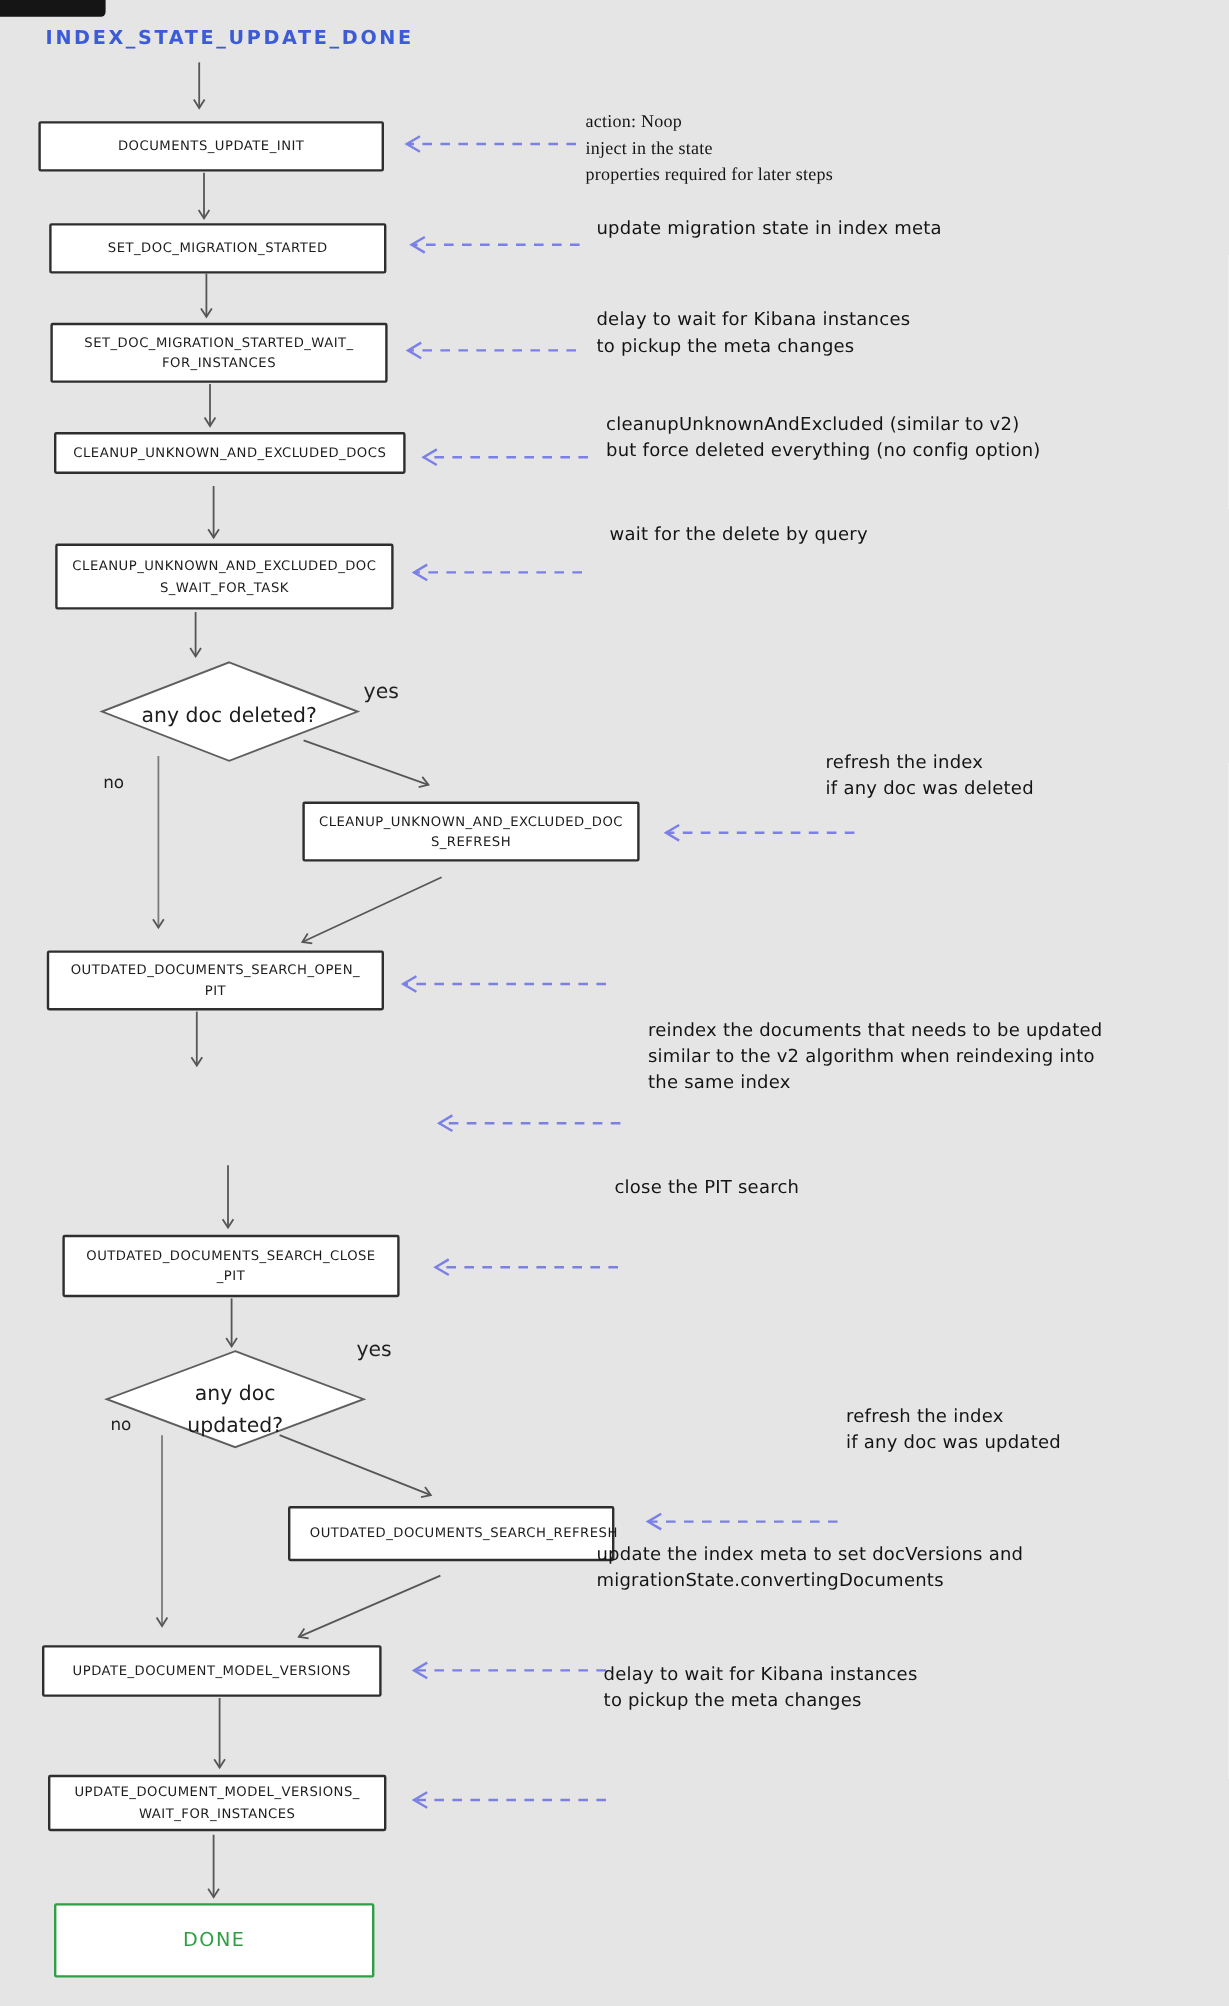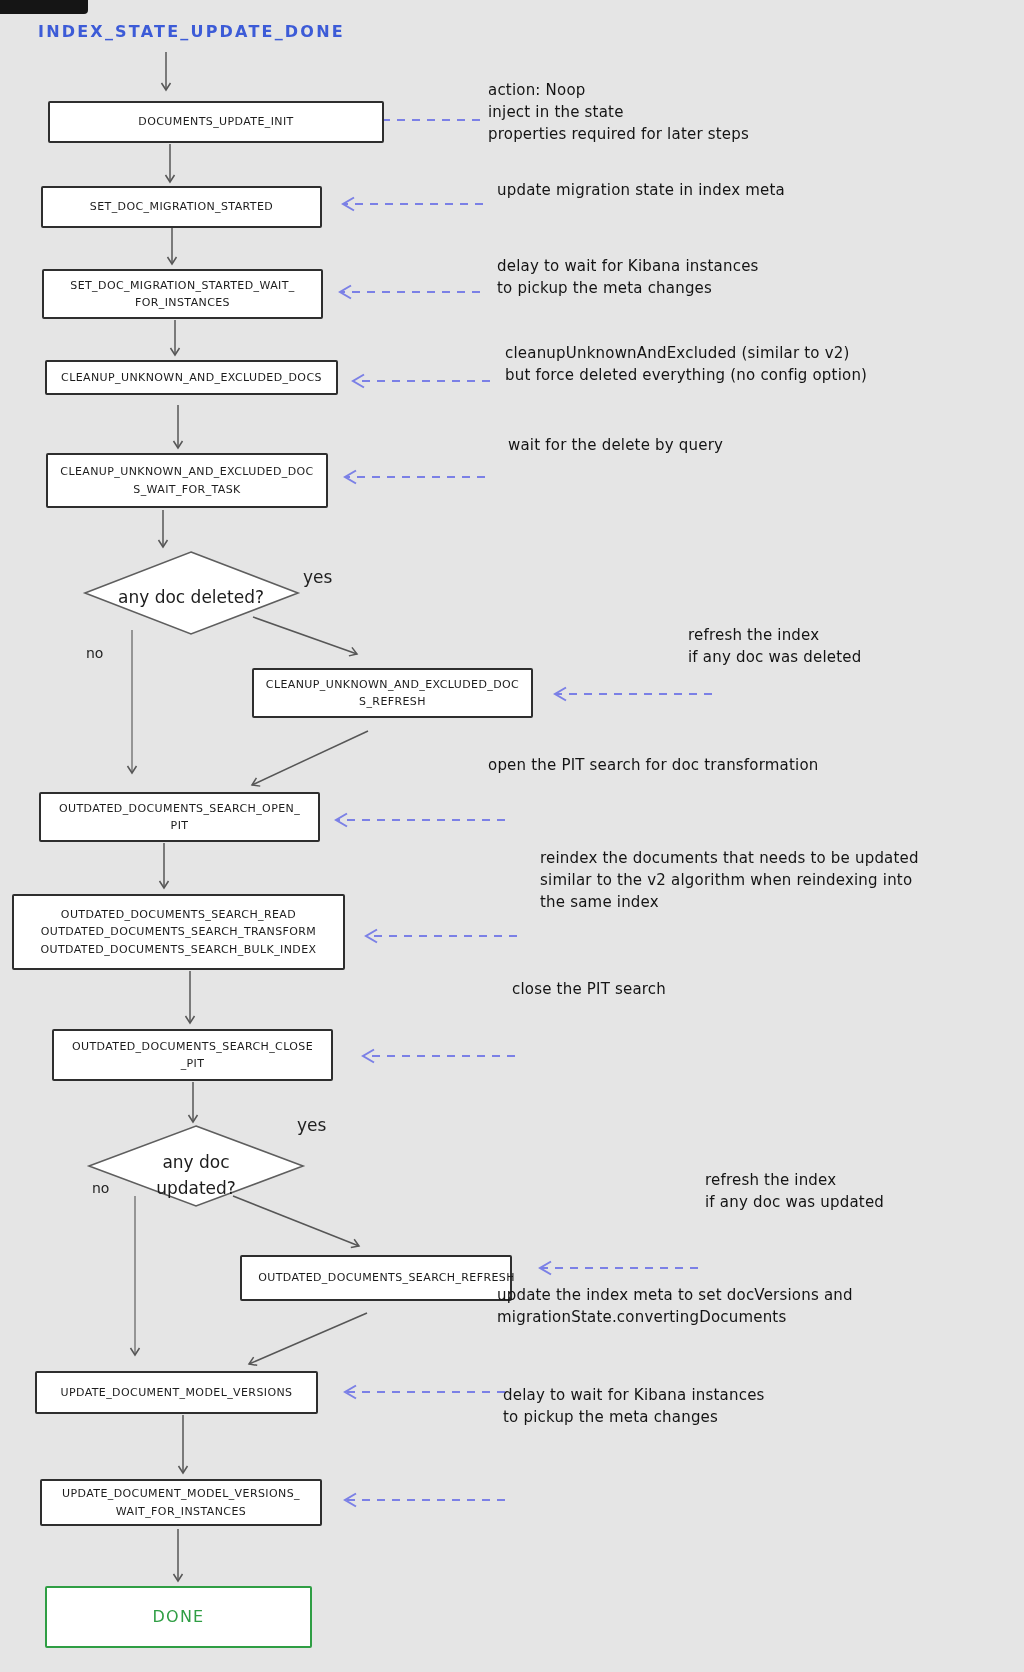--- a/index.html
+++ b/index.html
@@ -88,41 +88,38 @@
       <line x1="698" y1="1268" x2="540" y2="1268" marker-end="url(#ah-purple)"></line>
       <line x1="505" y1="1392" x2="345" y2="1392" marker-end="url(#ah-purple)"></line>
       <line x1="505" y1="1500" x2="345" y2="1500" marker-end="url(#ah-purple)"></line>
     </g>
   </svg>
 
   <div class="corner-badge"></div>
 
   <div class="flow-title">INDEX_STATE_UPDATE_DONE</div>
 
-  <div class="box" style="left:48px;top:101px;width:336px;height:42px;">DOCUMENTS_UPDATE_INIT</div>
+  <div class="box" style="left:32px;top:101px;width:288px;height:42px;">DOCUMENTS_UPDATE_INIT</div>
 
   <div class="box" style="left:41px;top:186px;width:281px;height:42px;">SET_DOC_MIGRATION_STARTED</div>
 
   <div class="box" style="left:42px;top:269px;width:281px;height:50px;">SET_DOC_MIGRATION_STARTED_WAIT_
 FOR_INSTANCES</div>
 
   <div class="box" style="left:45px;top:360px;width:293px;height:35px;">CLEANUP_UNKNOWN_AND_EXCLUDED_DOCS</div>
 
   <div class="box" style="left:46px;top:453px;width:282px;height:55px;">CLEANUP_UNKNOWN_AND_EXCLUDED_DOC
 S_WAIT_FOR_TASK</div>
 
   <div class="box" style="left:252px;top:668px;width:281px;height:50px;">CLEANUP_UNKNOWN_AND_EXCLUDED_DOC
 S_REFRESH</div>
 
   <div class="box" style="left:39px;top:792px;width:281px;height:50px;">OUTDATED_DOCUMENTS_SEARCH_OPEN_
 PIT</div>
 
-  <div class="box" style="left:12px;top:894px;width:333px;height:76px;">OUTDATED_DOCUMENTS_SEARCH_READ
-OUTDATED_DOCUMENTS_SEARCH_TRANSFORM
-OUTDATED_DOCUMENTS_SEARCH_BULK_INDEX</div>
 
   <div class="box" style="left:52px;top:1029px;width:281px;height:52px;">OUTDATED_DOCUMENTS_SEARCH_CLOSE
 _PIT</div>
 
   <div class="box" style="left:240px;top:1255px;width:272px;height:46px;padding-left:21px;">OUTDATED_DOCUMENTS_SEARCH_REFRESH</div>
 
   <div class="box" style="left:35px;top:1371px;width:283px;height:43px;">UPDATE_DOCUMENT_MODEL_VERSIONS</div>
 
   <div class="box" style="left:40px;top:1479px;width:282px;height:47px;">UPDATE_DOCUMENT_MODEL_VERSIONS_
 WAIT_FOR_INSTANCES</div>
@@ -131,32 +128,31 @@
 
   <div class="diamond-label" style="left:106px;top:585px;width:170px;">any doc deleted?</div>
   <div class="diamond-label" style="left:136px;top:1150px;width:120px;">any doc
 updated?</div>
 
   <div class="edge-label yes" style="left:303px;top:567px;">yes</div>
   <div class="edge-label no" style="left:86px;top:645px;">no</div>
   <div class="edge-label yes" style="left:297px;top:1115px;">yes</div>
   <div class="edge-label no" style="left:92px;top:1180px;">no</div>
 
-  <div class="annotation" style="left:488px;top:80px;">action: Noop
+  <div class="annotation" style="left:488px;top:92px;font-family:Liberation Serif, serif;">action: Noop
 inject in the state
 properties required for later steps</div>
   <div class="annotation" style="left:497px;top:180px;">update migration state in index meta</div>
   <div class="annotation" style="left:497px;top:256px;">delay to wait for Kibana instances
 to pickup the meta changes</div>
   <div class="annotation" style="left:505px;top:343px;">cleanupUnknownAndExcluded (similar to v2)
 but force deleted everything (no config option)</div>
   <div class="annotation" style="left:508px;top:435px;">wait for the delete by query</div>
   <div class="annotation" style="left:688px;top:625px;">refresh the index
 if any doc was deleted</div>
-  <div class="annotation" style="left:488px;top:755px;">open the PIT search for doc transformation</div>
   <div class="annotation" style="left:540px;top:848px;">reindex the documents that needs to be updated
 similar to the v2 algorithm when reindexing into
 the same index</div>
   <div class="annotation" style="left:512px;top:979px;">close the PIT search</div>
   <div class="annotation" style="left:705px;top:1170px;">refresh the index
 if any doc was updated</div>
   <div class="annotation" style="left:497px;top:1285px;">update the index meta to set docVersions and
 migrationState.convertingDocuments</div>
   <div class="annotation" style="left:503px;top:1385px;">delay to wait for Kibana instances
 to pickup the meta changes</div>

